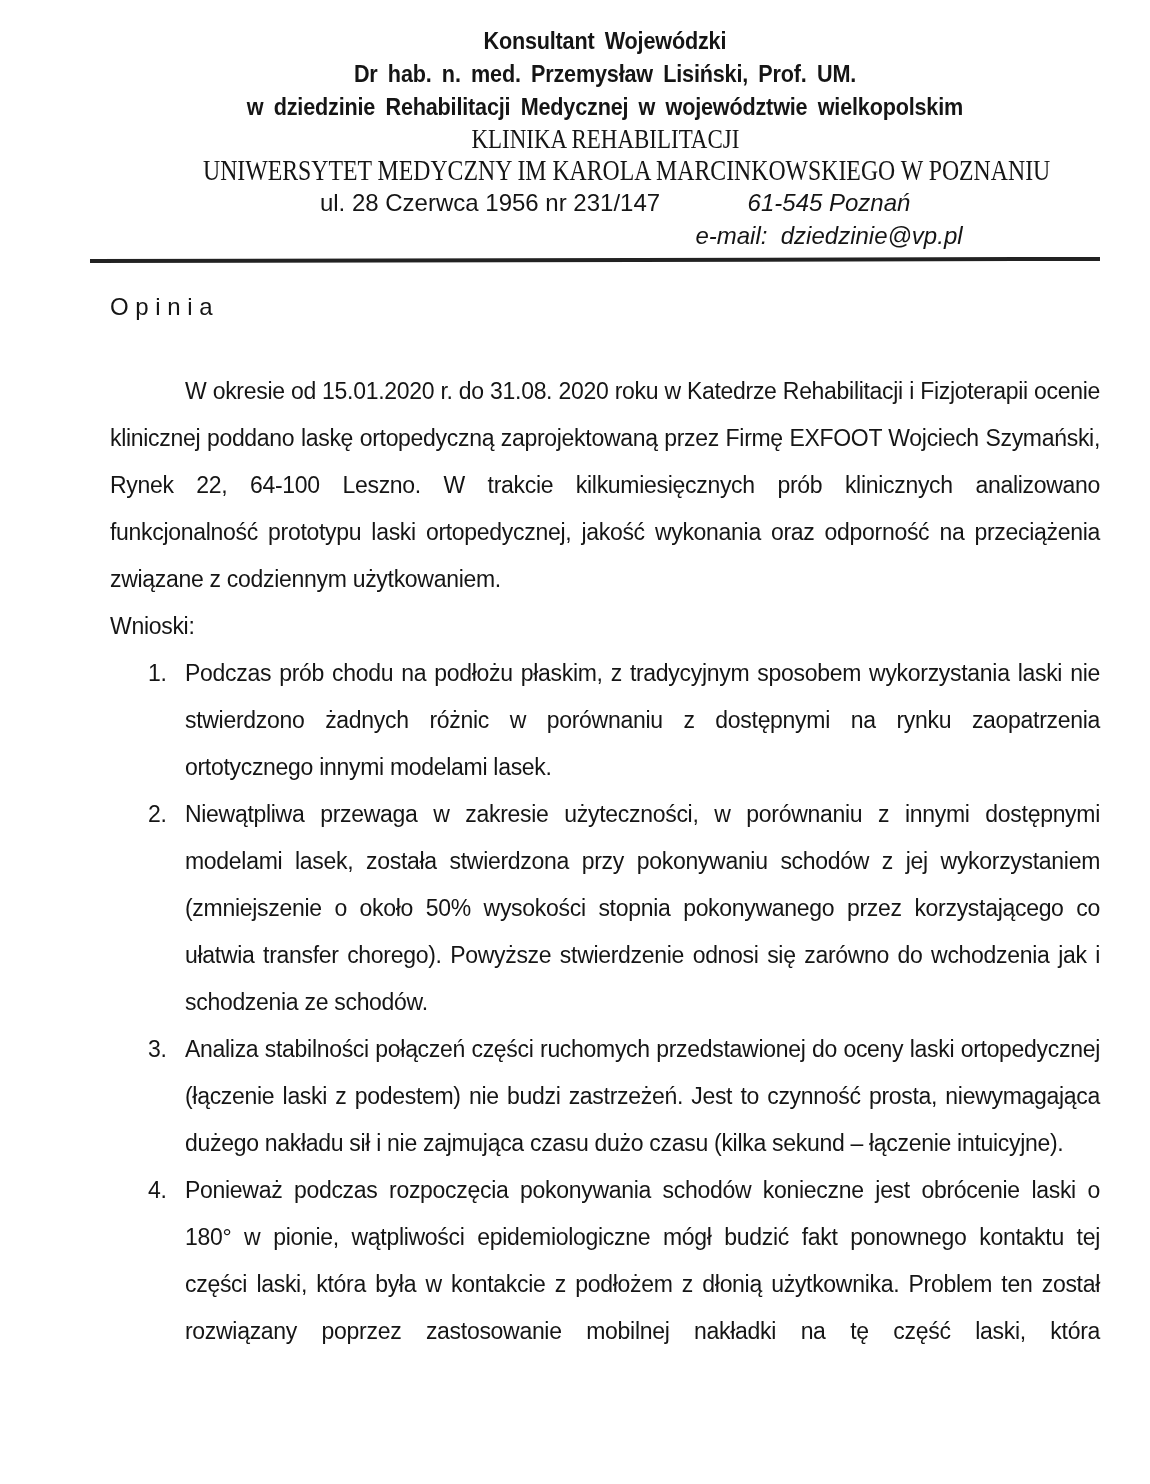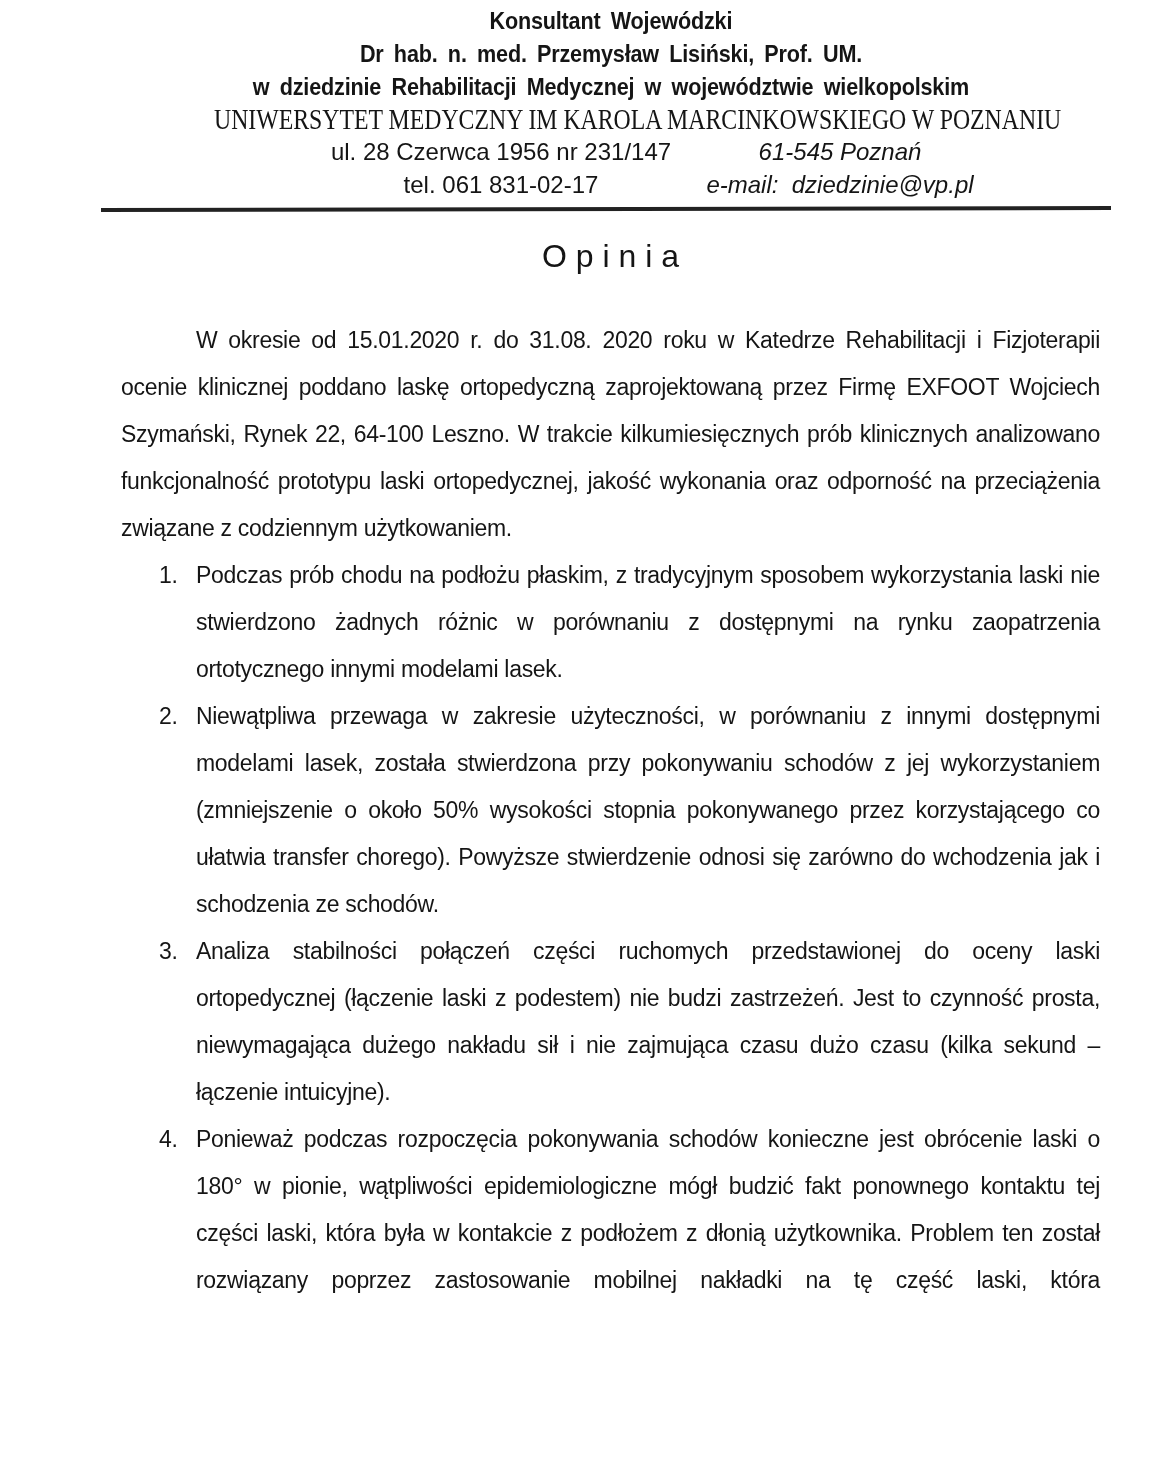--- a/index.html
+++ b/index.html
@@ -5,21 +5,21 @@
   html, body { margin: 0; padding: 0; background: #ffffff; }
   .page {
     position: relative;
     width: 1150px;
     height: 1484px;
     background: #ffffff;
     color: #151515;
     font-family: "Liberation Sans", sans-serif;
     overflow: hidden;
   }
-  .content { padding: 4px 50px 0 110px; margin-left: 11px; }
+  .content { padding: 24px 50px 0 110px; }
 
   
   .letterhead { text-align: center; }
   .h-bold {
     font-weight: 700;
     font-size: 24px;
     line-height: 33px;
     letter-spacing: -0.2px;
   }
   .squeeze { display: inline-block; transform: scaleX(0.9); transform-origin: 50% 50%; white-space: nowrap; word-spacing: 5px; }
@@ -45,22 +45,21 @@
 
   
   .date-line {
     margin-top: 22px;
     text-align: right;
     font-size: 24px;
     line-height: 32px;
   }
   .doc-title {
     margin-top: 28px;
-    text-align: center;
-    font-size: 32px;
+    font-size: 24px;
     line-height: 34px;
   }
   .intro {
     margin: 44px 0 0 0;
     font-size: 23px;
     line-height: 47px;
     letter-spacing: -0.3px;
     text-align: justify;
     text-indent: 75px;
   }
@@ -84,39 +83,40 @@
 </head>
 <body>
 
 <div class="page">
   <div class="content">
 
     <header class="letterhead">
       <div class="h-bold"><span class="squeeze">Konsultant  Wojewódzki</span></div>
       <div class="h-bold"><span class="squeeze">Dr hab. n. med. Przemysław Lisiński, Prof. UM.</span></div>
       <div class="h-bold"><span class="squeeze">w dziedzinie Rehabilitacji Medycznej w  województwie wielkopolskim</span></div>
+      <div class="h-serif"><span class="condensed">KLINIKA REHABILITACJI</span></div>
       <div class="h-serif big"><span class="condensed">UNIWERSYTET MEDYCZNY IM KAROLA MARCINKOWSKIEGO W POZNANIU</span></div>
 
       <div class="addr-row">
         <span class="addr-left">ul. 28 Czerwca 1956 nr 231/147</span>
         <span class="addr-right">61-545 Poznań</span>
       </div>
       <div class="addr-row">
-        <span class="addr-left">tel. 061 831-02-17</span>
         <span class="addr-right">e-mail:  dziedzinie@vp.pl</span>
       </div>
 
       <div class="rule"></div>
     </header>
 
 
     <div class="doc-title">O p i n i a</div>
 
     <p class="intro">W okresie od 15.01.2020 r. do 31.08. 2020 roku w Katedrze Rehabilitacji i Fizjoterapii ocenie klinicznej poddano laskę ortopedyczną zaprojektowaną przez Firmę EXFOOT Wojciech Szymański, Rynek 22, 64-100 Leszno. W trakcie kilkumiesięcznych prób klinicznych analizowano funkcjonalność prototypu laski ortopedycznej, jakość wykonania oraz odporność na przeciążenia związane z codziennym użytkowaniem.</p>
 
+    <div class="conclusions-label">Wnioski:</div>
 
     <ol class="conclusion-list">
       <li class="item">
         <span class="num">1.</span>
         <div class="itext">Podczas prób chodu na podłożu płaskim, z tradycyjnym sposobem wykorzystania laski nie stwierdzono żadnych różnic w porównaniu z dostępnymi na rynku zaopatrzenia ortotycznego innymi modelami lasek.</div>
       </li>
       <li class="item">
         <span class="num">2.</span>
         <div class="itext">Niewątpliwa przewaga w zakresie użyteczności, w porównaniu z innymi dostępnymi modelami lasek, została stwierdzona przy pokonywaniu schodów z jej wykorzystaniem (zmniejszenie o około 50% wysokości stopnia pokonywanego przez korzystającego co ułatwia transfer chorego). Powyższe stwierdzenie odnosi się zarówno do wchodzenia jak i schodzenia ze schodów.</div>
       </li>

